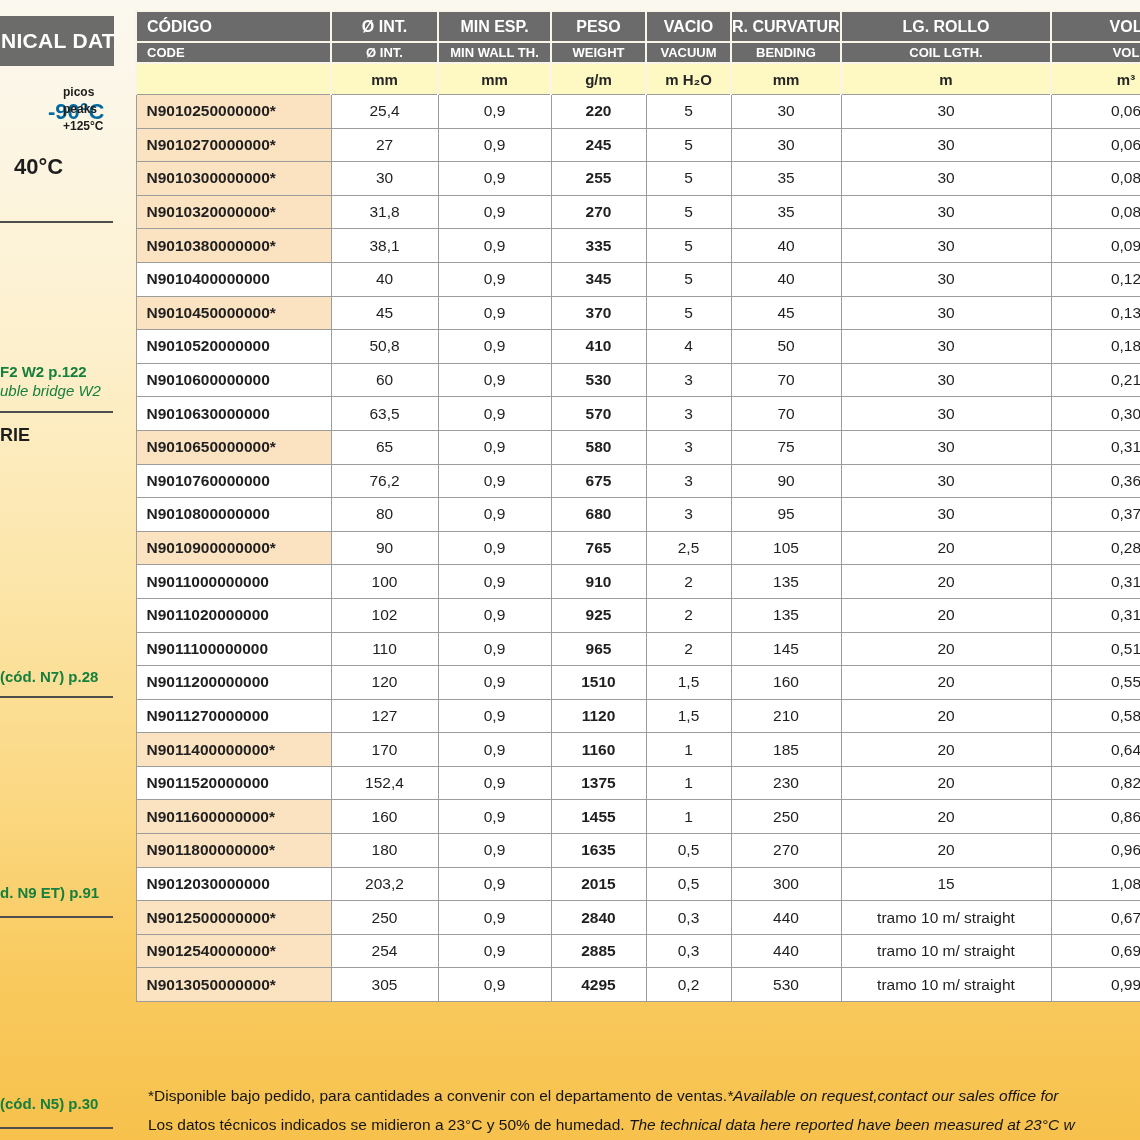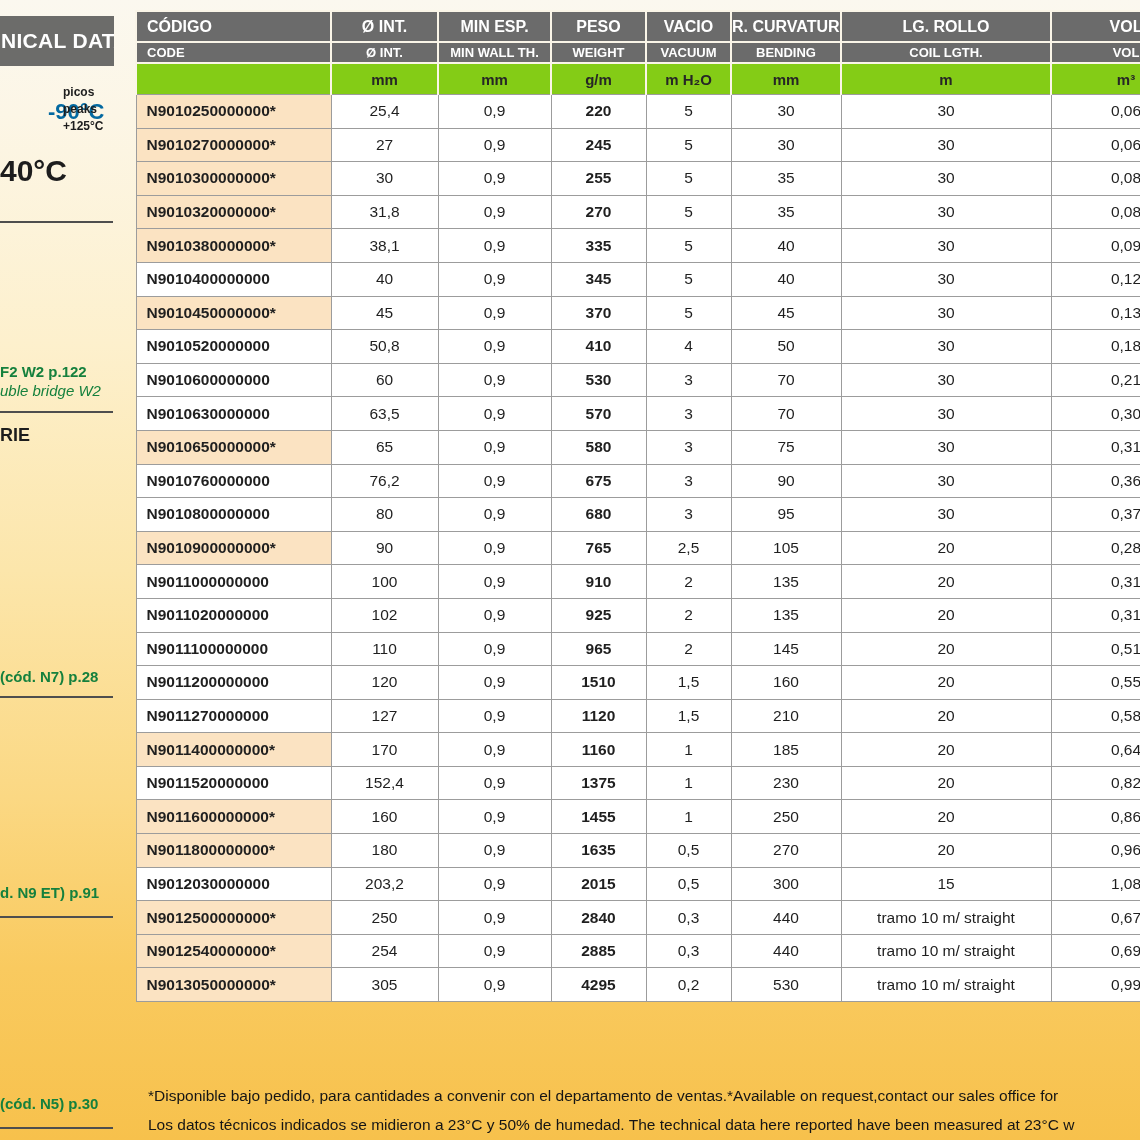--- a/index.html
+++ b/index.html
@@ -20,21 +20,21 @@
   
   .sidebar{position:absolute;left:0;top:0;width:135px;height:1140px;}
   .tech-box{
     position:absolute;left:0;top:16px;width:113px;height:50px;
     background:#6c6c6a;color:#fff;display:flex;align-items:center;
     font-weight:bold;font-size:21px;letter-spacing:.3px;padding-left:1px;
     white-space:nowrap;overflow:hidden;
   }
   .temp-min{position:absolute;left:0;top:99px;font-size:22px;font-weight:bold;color:#0369a1;white-space:nowrap;margin-left:48px;}
   .temp-peaks{position:absolute;left:63px;top:84px;font-size:12px;font-weight:bold;color:#1d1d1d;line-height:17px;}
-  .temp-max{position:absolute;left:0;top:154px;font-size:30px;font-weight:bold;color:#1d1d1d;white-space:nowrap;}
+  .temp-max{position:absolute;left:14px;top:154px;font-size:22px;font-weight:bold;color:#1d1d1d;white-space:nowrap;}
   .sb-right{position:absolute;left:0;width:112px;text-align:left;color:#15803d;white-space:nowrap;}
   .sb-left{position:absolute;left:0;color:#1d1d1d;white-space:nowrap;}
   .b15{font-size:15px;font-weight:bold;}
   .i15{font-size:15px;font-style:italic;}
   .serie{font-size:18px;font-weight:bold;}
   .sb-div{position:absolute;left:0;width:113px;height:0;border-top:2px solid #4e4e4e;}
   .d1{top:221px}.d2{top:411px}.d3{top:696px}.d4{top:916px}.d5{top:1127px}
   .ref1{top:363px}.ref1i{top:382px}.serie-pos{top:425px}
   .ref2{top:668px}.ref3{top:884px}.ref4{top:1095px}
 
@@ -46,35 +46,35 @@
     border:1px solid #9c9c9c;background:#fff;color:#1f1f1f;
     text-align:center;font-size:15.5px;height:32.6px;
   }
   thead th{
     border:2px solid #faf5e8;background:#6b6b6b;color:#fff;
     font-weight:bold;text-align:center;
   }
   tr.hdr-es th{font-size:16px;height:29px;}
   tr.hdr-en th{font-size:13px;height:19px;}
   tr.hdr-units th{
-    background:#84cc16;color:#262626;font-size:15px;height:30px;
+    background:#fef9c3;color:#262626;font-size:15px;height:30px;
     border:2px solid #faf5e8;border-bottom:1px solid #9c9c9c;
   }
   th.col-code{text-align:left;padding-left:10px;}
   td.col-code{text-align:left;padding-left:10px;font-weight:bold;}
   td.col-code.starred{background:#fbe3c2;}
   td.col-weight{font-weight:bold;}
 
   
   .footnote{
     position:absolute;left:148px;width:1200px;font-size:15.5px;
     color:#151515;white-space:nowrap;
   }
   .fn1{top:1087px}.fn2{top:1116px}
-  .it{}
+  .it{font-style:italic;}
 </style>
 </head>
 <body>
 
 <div class="sidebar">
   <div class="tech-box">
     <span>NICAL DATA</span>
   </div>
 
   <div class="temp-min">-90°C</div>

